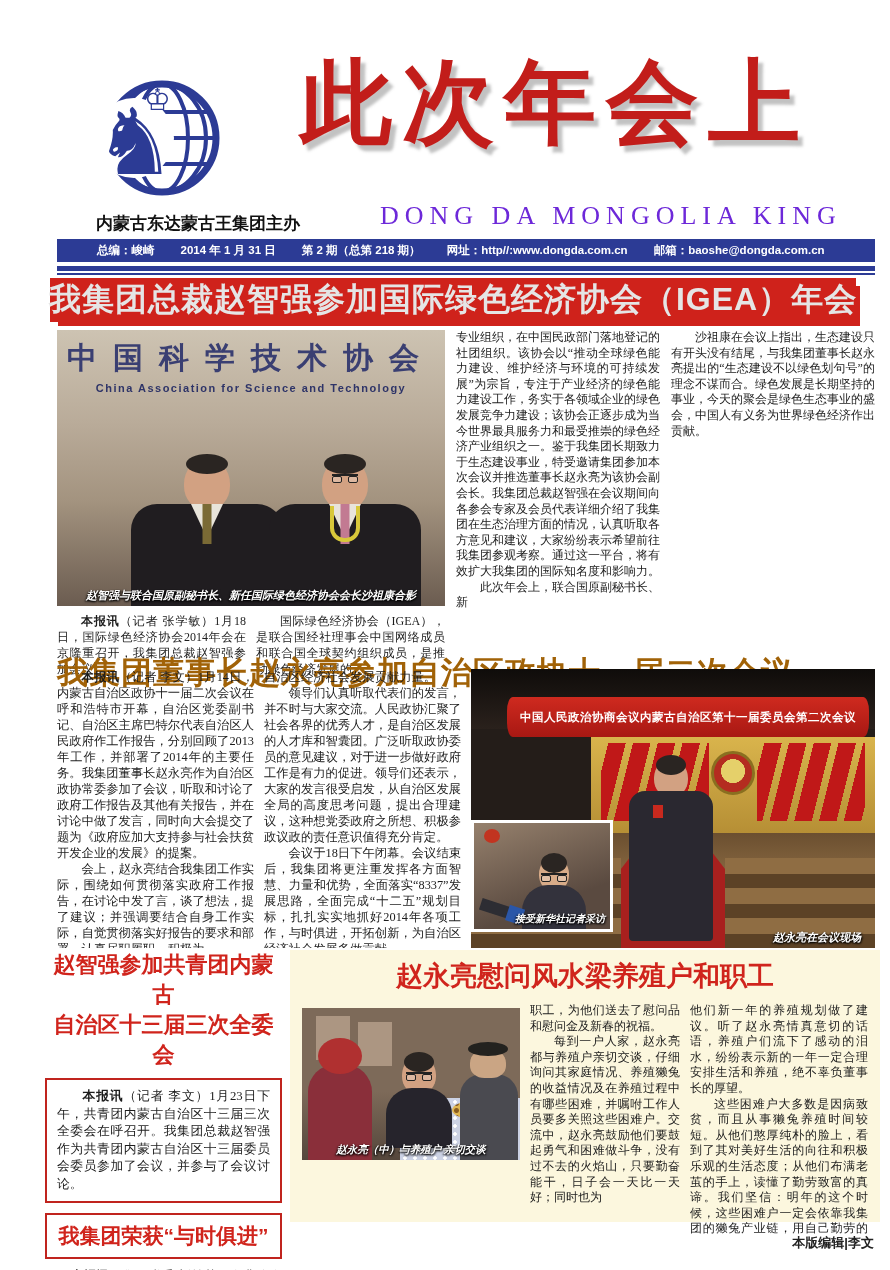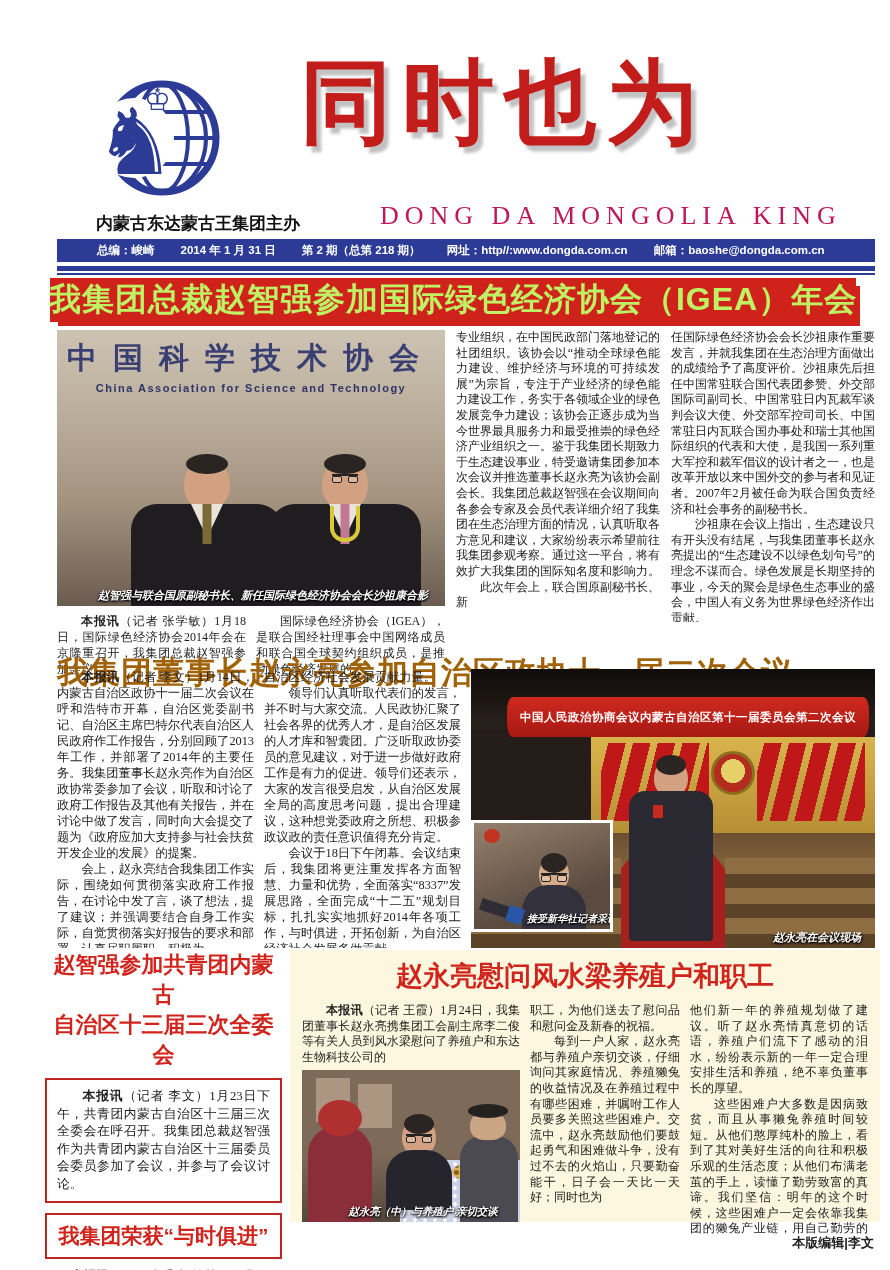--- a/index.html
+++ b/index.html
@@ -9,32 +9,32 @@
   .sans { font-family:"Liberation Sans","DejaVu Sans",sans-serif; }
 
   
   .masthead { position:absolute; left:0; top:0; width:890px; height:276px; }
   .logo { position:absolute; left:86px; top:76px; width:140px; height:128px; }
   .paper-title { position:absolute; left:300px; top:52px; width:560px; font-size:92px; line-height:1.1;
                  font-weight:bold; color:#c21d1a; letter-spacing:10px; white-space:nowrap;
                  text-shadow:5px 6px 3px rgba(120,120,120,.45); font-family:"DejaVu Serif","Liberation Serif",serif; }
   .organizer { position:absolute; left:96px; top:212px; font-size:17px; font-weight:bold;
                font-family:"Liberation Sans",sans-serif; color:#111; }
-  .subtitle { position:absolute; left:380px; top:201px; font-size:26px; letter-spacing:6px; color:#be185d;
+  .subtitle { position:absolute; left:380px; top:201px; font-size:26px; letter-spacing:6px; color:#6d28d9;
               font-family:"Liberation Serif",serif; white-space:nowrap; }
   .infobar { position:absolute; left:57px; top:239px; width:818px; height:23px; background:#2c3b95;
              color:#fff; display:flex; align-items:center; gap:26px; padding-left:40px;
              font-family:"Liberation Sans",sans-serif; font-size:11.5px; font-weight:bold; white-space:nowrap; overflow:hidden; }
   .rules { position:absolute; left:57px; top:266px; width:818px; border-top:5px solid #2c3b95; }
   .rules::after { content:""; display:block; margin-top:2px; border-top:2px solid #2c3b95; }
 
   
   .banner { position:absolute; left:50px; top:278px; width:806px; height:44px; background:#cf221b;
             box-shadow:6px 6px 0 -2px #cf221b; display:flex; align-items:center; justify-content:center; }
-  .banner h1 { color:#bef264; font-size:32px; font-weight:bold; letter-spacing:1px; white-space:nowrap;
+  .banner h1 { color:#e5e5e5; font-size:32px; font-weight:bold; letter-spacing:1px; white-space:nowrap;
                font-family:"Liberation Sans",sans-serif; }
 
   
   .jp { text-align:justify; }
   .jp p { text-indent:2em; }
   .jp p.noind { text-indent:0; }
   .lead { font-weight:bold; }
 
   
   .article1 { position:absolute; left:57px; top:330px; width:818px; height:292px; display:flex; gap:11px; }
@@ -49,21 +49,21 @@
   .fig-head { width:46px; height:52px; border-radius:50% 50% 46% 46%; background:#d2a182; margin:0 auto;
               position:relative; }
   .fig-head::before { content:""; position:absolute; top:-4px; left:2px; right:2px; height:20px;
                       border-radius:50%; background:#2a2522; }
   .fig-body { width:100%; height:102px; margin-top:-6px; border-radius:26px 26px 0 0; background:#201d20; position:relative; }
   .fig-shirt { position:absolute; top:0; left:50%; transform:translateX(-50%); width:0; height:0;
                border-left:16px solid transparent; border-right:16px solid transparent; border-top:34px solid #e8e4da; }
   .fig-tie { position:absolute; top:0; left:50%; transform:translateX(-50%); width:9px; height:40px; }
   .lanyard { position:absolute; top:2px; left:50%; transform:translateX(-50%); width:30px; height:36px;
              border:4px solid #d8c83a; border-top:none; border-radius:0 0 14px 14px; }
-  .photo-caption { position:absolute; bottom:3px; left:12px; width:100%; text-align:center; color:#fff;
+  .photo-caption { position:absolute; bottom:3px; left:0; width:100%; text-align:center; color:#fff;
                    font-size:11px; font-style:italic; font-weight:bold;
                    text-shadow:1px 1px 2px #000,-1px 1px 2px #000; }
   .a1-minicols { display:flex; gap:10px; margin-top:7px; }
   .a1-minicols .mcol { width:189px; font-size:12px; line-height:16px; }
   .a1-col { width:204px; height:292px; overflow:hidden; font-size:12px; line-height:15.6px; }
 
   
   .a2-head { position:absolute; left:57px; top:626px; width:818px; text-align:left; color:#a16207;
              font-size:31px; font-weight:bold; letter-spacing:1px; font-family:"Liberation Sans",sans-serif;
              white-space:nowrap;margin-top:26px; }
@@ -162,21 +162,21 @@
         <ellipse cx="76" cy="62" rx="26" ry="54"></ellipse>
         <ellipse cx="76" cy="62" rx="44" ry="54"></ellipse>
         <line x1="18" y1="36" x2="134" y2="36"></line>
         <line x1="18" y1="62" x2="134" y2="62"></line>
         <line x1="18" y1="88" x2="134" y2="88"></line>
       </g>
       <circle cx="48" cy="62" r="40" fill="#ffffff"></circle>
       <text x="8" y="98" font-size="92" fill="#2c3b95" font-family="DejaVu Sans, sans-serif">♞</text>
       <text x="58" y="34" font-size="30" fill="#2c3b95" font-family="DejaVu Sans, sans-serif">♔</text>
     </svg>
-    <div class="paper-title">同时也为</div>
+    <div class="paper-title">此次年会上</div>
     <div class="organizer">内蒙古东达蒙古王集团主办</div>
     <div class="subtitle">DONG  DA  MONGOLIA  KING</div>
     <div class="infobar">
       <span>总编：峻崎</span>
       <span>2014 年 1 月 31 日</span>
       <span>第 2 期（总第 218 期）</span>
       <span>网址：http//:www.dongda.com.cn</span>
       <span>邮箱：baoshe@dongda.com.cn</span>
     </div>
     <div class="rules"></div>
@@ -222,21 +222,20 @@
         <div class="mcol">
           <p>国际绿色经济协会（IGEA），是联合国经社理事会中国网络成员和联合国全球契约组织成员，是推动绿色经济发展的</p>
         </div>
       </div>
     </div>
     <div class="a1-col jp">
       <p class="noind">专业组织，在中国民政部门落地登记的社团组织。该协会以“推动全球绿色能力建设、维护经济与环境的可持续发展”为宗旨，专注于产业经济的绿色能力建设工作，务实于各领域企业的绿色发展竞争力建设；该协会正逐步成为当今世界最具服务力和最受推崇的绿色经济产业组织之一。鉴于我集团长期致力于生态建设事业，特受邀请集团参加本次会议并推选董事长赵永亮为该协会副会长。我集团总裁赵智强在会议期间向各参会专家及会员代表详细介绍了我集团在生态治理方面的情况，认真听取各方意见和建议，大家纷纷表示希望前往我集团参观考察。通过这一平台，将有效扩大我集团的国际知名度和影响力。</p>
       <p>此次年会上，联合国原副秘书长、新</p>
     </div>
     <div class="a1-col jp">
-      <p class="noind">任国际绿色经济协会会长沙祖康作重要发言，并就我集团在生态治理方面做出的成绩给予了高度评价。沙祖康先后担任中国常驻联合国代表团参赞、外交部国际司副司长、中国常驻日内瓦裁军谈判会议大使、外交部军控司司长、中国常驻日内瓦联合国办事处和瑞士其他国际组织的代表和大使，是我国一系列重大军控和裁军倡议的设计者之一，也是改革开放以来中国外交的参与者和见证者。2007年2月被任命为联合国负责经济和社会事务的副秘书长。</p>
       <p>沙祖康在会议上指出，生态建设只有开头没有结尾，与我集团董事长赵永亮提出的“生态建设不以绿色划句号”的理念不谋而合。绿色发展是长期坚持的事业，今天的聚会是绿色生态事业的盛会，中国人有义务为世界绿色经济作出贡献。</p>
     </div>
   </section>
 
   <h2 class="a2-head">我集团董事长赵永亮参加自治区政协十一届二次会议</h2>
   <section class="article2">
     <div class="a2-col jp">
       <p><b class="lead">本报讯</b><span>（记者 李文）1月14日，内蒙古自治区政协十一届二次会议在呼和浩特市开幕，自治区党委副书记、自治区主席巴特尔代表自治区人民政府作工作报告，分别回顾了2013年工作，并部署了2014年的主要任务。我集团董事长赵永亮作为自治区政协常委参加了会议，听取和讨论了政府工作报告及其他有关报告，并在讨论中做了发言，同时向大会提交了题为《政府应加大支持参与社会扶贫开发企业的发展》的提案。</span></p>
       <p>会上，赵永亮结合我集团工作实际，围绕如何贯彻落实政府工作报告，在讨论中发了言，谈了想法，提了建议；并强调要结合自身工作实际，自觉贯彻落实好报告的要求和部署，认真尽职履职，积极为</p>
     </div>
@@ -296,23 +295,20 @@
       <h3 class="boxed-head">我集团荣获“与时俱进”</h3>
       <div class="body2 jp">
         <p><b class="lead">本报讯</b><span>（集团党委 刘桂英）在非公企业和社会组织党建工作宣传月活动中，达拉特旗组织部、达拉特旗报社联合举办了“2013年非公企业和社会组织党的知识竞赛活动”，我集团党委积极组织广大党员和积极分子参加了此次活动，并在此次活动中荣获了“优秀组织奖”。</span></p>
       </div>
     </div>
 
     <div class="yellow">
       <h2>赵永亮慰问风水梁养殖户和职工</h2>
       <div class="y-cols">
         <div class="y-colA">
-          <div class="jp">
-              <p><b class="lead">本报讯</b><span>（记者 王霞）1月24日，我集团董事长赵永亮携集团工会副主席李二俊等有关人员到风水梁慰问了养殖户和东达生物科技公司的</span></p>
-            </div>
           <div class="photo3">
             <div class="poster" style="left:14px;"></div>
             <div class="poster" style="left:56px;top:14px;"></div>
             <div class="kang-table"></div>
             <div class="plate"></div>
             <div class="ph3-red"></div>
             <div class="ph3-man figure" style="left:84px;">
               <div class="fig-head" style="width:34px;height:38px;">
                   <div class="glasses">
                     <i></i>

